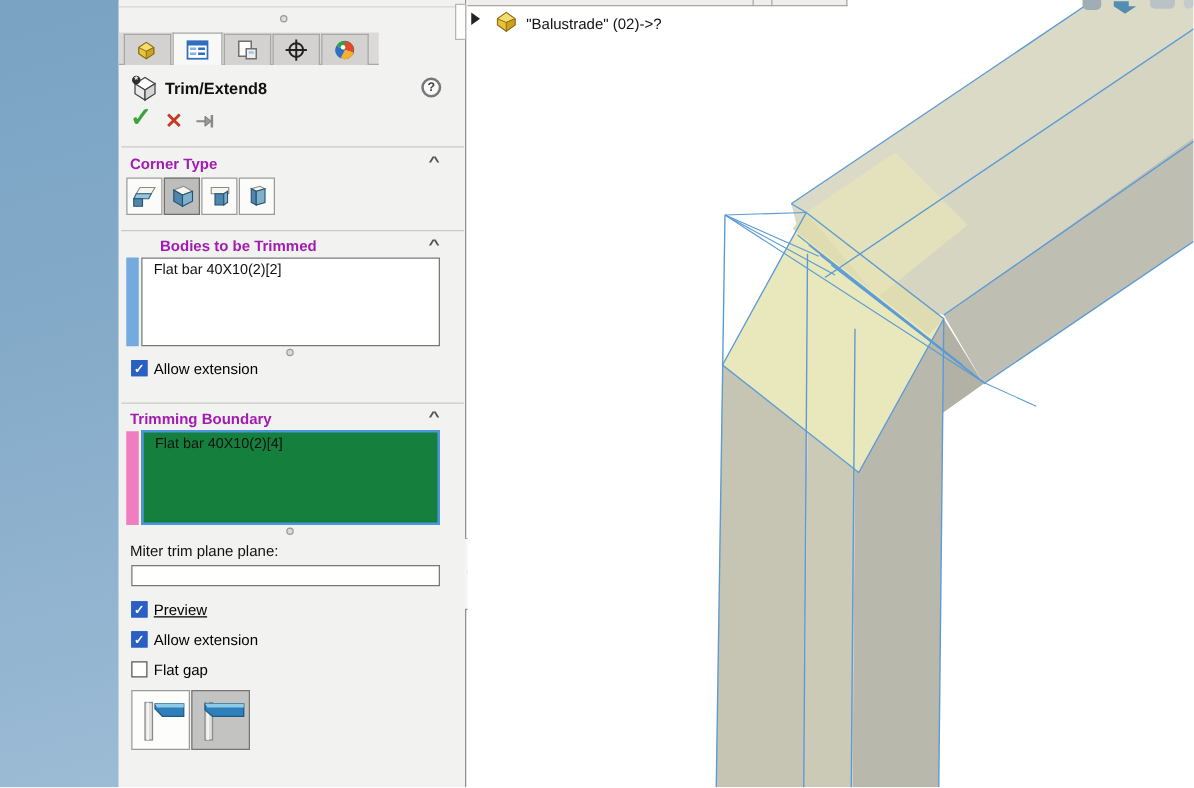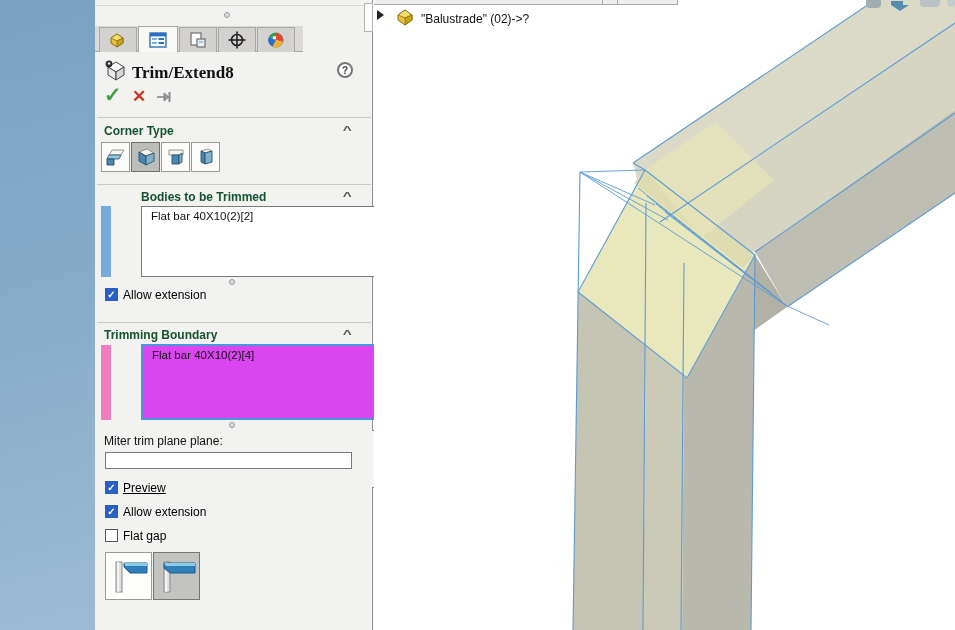--- a/index.html
+++ b/index.html
@@ -16,39 +16,39 @@
     border-right:1px solid #8f8f8f;box-sizing:border-box;}
   .panel-topline{left:95px;top:5px;width:278px;height:1px;background:#d6d6d4;}
   .grip-dot{width:6px;height:6px;border-radius:50%;background:#dcdcdc;border:1px solid #9a9a9a;box-sizing:border-box;}
 
   .tabbar{left:95px;top:26px;width:208px;height:26px;background:#dbdad8;
     border-bottom:1px solid #a7a7a5;box-sizing:border-box;}
   .tab{position:absolute;top:1px;width:38px;height:25px;display:flex;align-items:center;justify-content:center;
     border:1px solid #a7a7a5;border-bottom:none;box-sizing:border-box;background:#d3d2d0;}
   .tab.active{background:#f8f8f7;height:26px;top:0;}
 
-  .pm-title{font-size:17px;font-weight:bold;color:#111;font-family:Liberation Serif, serif;}
+  .pm-title{font-size:13px;font-weight:bold;color:#111;}
   .help-circle{width:16px;height:16px;border:2px solid #777;border-radius:50%;
     display:flex;align-items:center;justify-content:center;font-size:10px;font-weight:bold;color:#444;box-sizing:border-box;background:#fbfbfb;}
 
   .ok-check{color:#3fa13f;font-size:21px;font-weight:bold;line-height:18px;}
   .cancel-x{color:#c63a24;font-size:17px;font-weight:bold;line-height:18px;}
 
   .divider{left:97px;width:274px;height:1px;background:#c9c9c7;}
-  .sec-h{font-size:12px;font-weight:bold;color:#14532d;}
+  .sec-h{font-size:12px;font-weight:bold;color:#a21caf;}
   .chev{font-size:11px;color:#555;font-weight:bold;transform:scaleX(1.4);}
 
   .ct-btn{position:absolute;width:29px;height:30px;background:#fbfbfa;border:1px solid #9a9a98;
     box-sizing:border-box;display:flex;align-items:center;justify-content:center;}
   .ct-btn.selected{background:#bdbdbc;border:1px solid #6f6f6f;}
 
   .sel-bar{width:10px;}
   .listbox{background:#fff;border:1px solid #787878;box-sizing:border-box;
-    font-size:11.5px;color:#111;padding:3px 0 0 9px;margin-left:28px;}
-  .listbox.active-sel{background:#d946ef;border:2px solid #4c96db;}
+    font-size:11.5px;color:#111;padding:3px 0 0 9px;}
+  .listbox.active-sel{background:#15803d;border:2px solid #4c96db;}
 
   .cb{width:13px;height:13px;box-sizing:border-box;display:flex;align-items:center;justify-content:center;}
   .cb.checked{background:#2a5fc4;border:1px solid #2a5fc4;color:#fff;font-size:10px;font-weight:bold;}
   .cb.unchecked{background:#fff;border:1px solid #555;}
   .cb-label{font-size:12px;color:#000000;}
 
   .field-label{font-size:12px;color:#111;}
   .textinput{background:#fff;border:1px solid #787878;box-sizing:border-box;height:17px;width:247px;font-size:11px;padding:0 3px;font-family:"Liberation Sans",sans-serif;}
 
   .flag-btn{position:absolute;width:47px;height:48px;background:#fdfdfc;border:1px solid #9a9a98;box-sizing:border-box;
@@ -171,21 +171,21 @@
   <div class="abs ct-btn" style="left:191px;top:142px;">
     <svg width="22" height="20" viewBox="0 0 22 20">
       <polygon points="6,4 13,2 17,4 10,6" fill="#f6f5ee" stroke="#8a8a8a" stroke-width="0.9"></polygon>
       <polygon points="6,4 10,6 10,17 6,15" fill="#4e86ad" stroke="#27536f" stroke-width="0.9"></polygon>
       <polygon points="10,6 17,4 17,15 10,17" fill="#7fb0cc" stroke="#27536f" stroke-width="0.9"></polygon>
     </svg>
   </div>
 
   <div class="abs divider" style="top:184px;"></div>
 
-  <div class="abs sec-h" style="left:117px;top:190px;padding-left:24px;">Bodies to be Trimmed</div>
+  <div class="abs sec-h" style="left:104px;top:190px;padding-left:24px;">Bodies to be Trimmed</div>
   <div class="abs chev" style="left:344px;top:190px;">^</div>
   <div class="abs sel-bar" style="left:101px;top:206px;height:71px;background:#74abdf;"></div>
   <div class="abs listbox" style="left:113px;top:206px;width:239px;height:71px;">
     <div>Flat bar 40X10(2)[2]</div>
   </div>
   <div class="abs grip-dot" style="left:229px;top:279px;"></div>
   <div class="abs cb checked" style="left:105px;top:288px;">✓</div>
   <div class="abs cb-label" style="left:123px;top:288px;">Allow extension</div>
 
   <div class="abs divider" style="top:322px;"></div>

